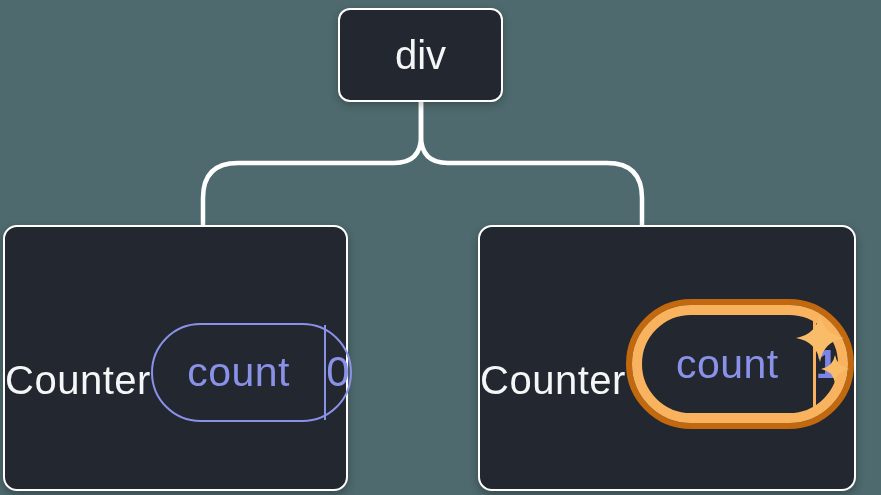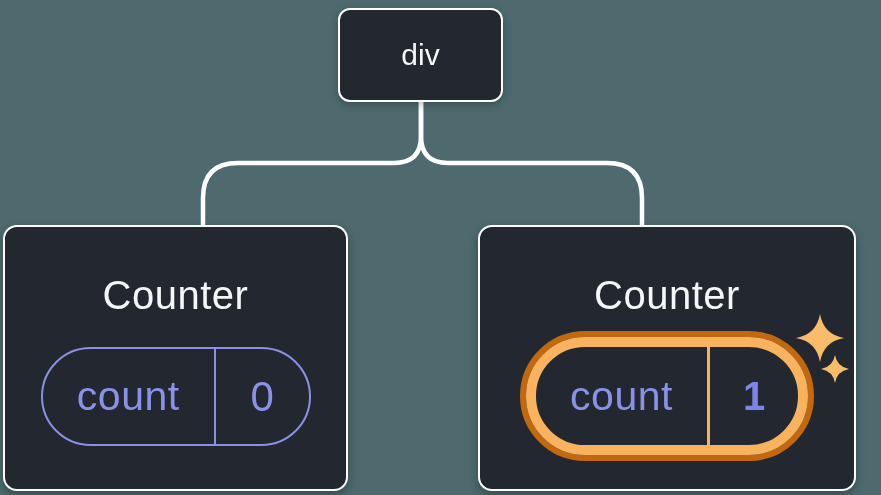--- a/index.html
+++ b/index.html
@@ -16,32 +16,32 @@
   .connector-svg{position:absolute;left:0;top:0;pointer-events:none;}
 
   
   .root-node{
     position:absolute;left:338px;top:8px;width:165px;height:94px;
     box-sizing:border-box;
     background:#23272f;
     border:2.5px solid #ffffff;
     border-radius:12px;
     display:flex;align-items:center;justify-content:center;
-    color:#f5f6f7;font-size:30px;
+    color:#f5f6f7;font-size:40px;
     box-shadow:0 3px 8px rgba(0,0,0,.25);
   }
 
   
   .card{
     position:absolute;top:225px;height:266px;
     box-sizing:border-box;
     background:#23272f;
     border:2.5px solid #ffffff;
     border-radius:14px;
-    display:flex;flex-direction:column;align-items:center;
+    display:flex;align-items:center;
     box-shadow:0 4px 10px rgba(0,0,0,.3);
   }
   .card-left{left:3px;width:345px;}
   .card-right{left:478px;width:378px;}
   .card-title{
     margin-top:44px;height:48px;line-height:48px;
     color:#f5f6f7;font-size:40px;letter-spacing:.5px;
   }
 
   

